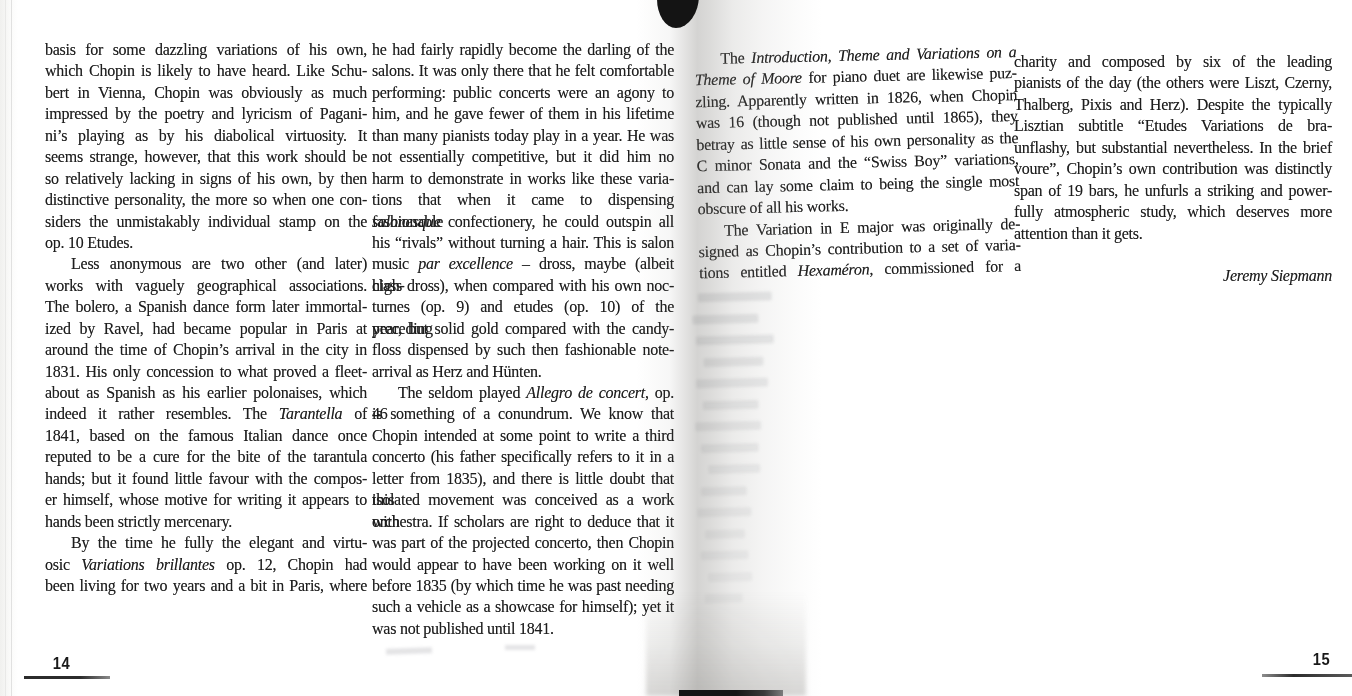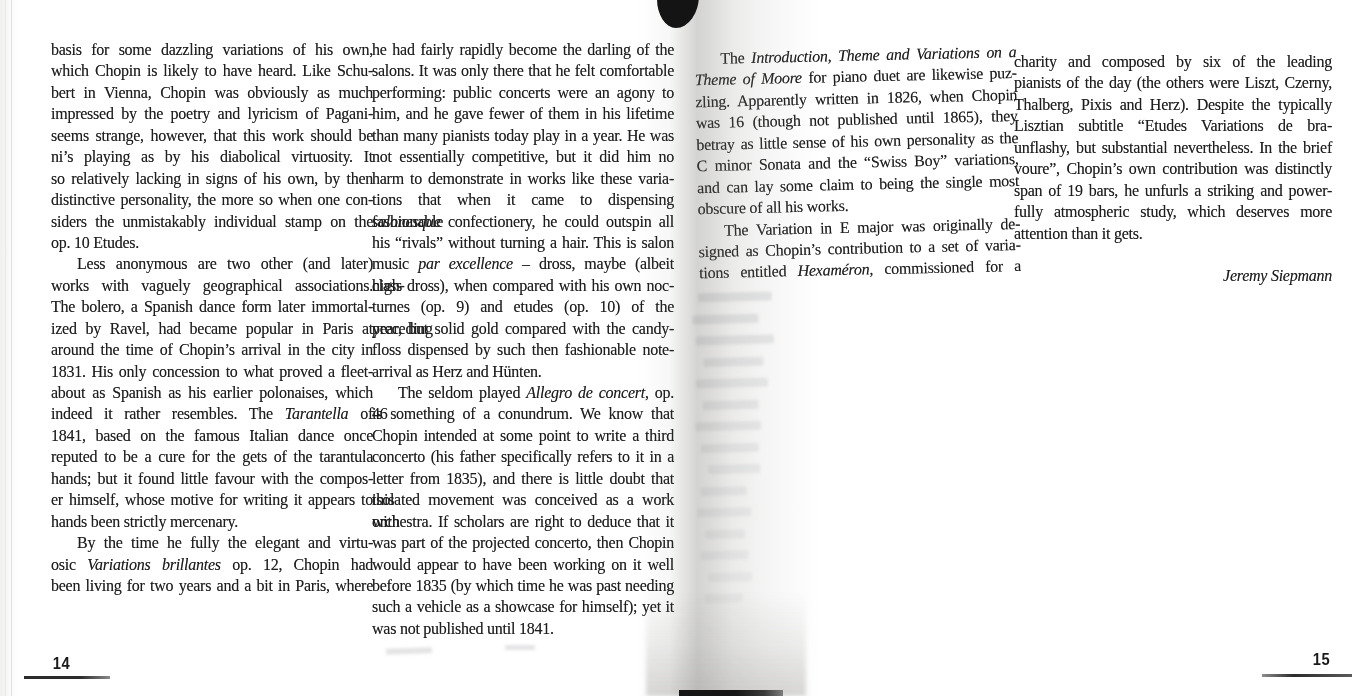--- a/index.html
+++ b/index.html
@@ -22,21 +22,21 @@
     text-align-last:justify;
     height:21.45px;
     overflow:visible;
   }
   .line.indent{text-indent:26px;}
   .line.last{text-align-last:left;}
   .line.right{text-align-last:right;}
   .line.blank{height:21.45px;}
   .it{font-style:italic;}
 
-  #col-1{left:45px;top:39px;width:322px;margin-left:6px;}
+  #col-1{left:45px;top:39px;width:322px;}
   #col-2{left:372px;top:39px;width:302px;}
   #col-3{left:694px;top:41px;width:322px;transform:rotate(-1.3deg);transform-origin:right top;}
   #col-4{left:1014px;top:51px;width:318px;}
 
   
   .pagenum{
     position:absolute;
     font-family:"Liberation Sans", sans-serif;
     font-weight:bold;font-size:16px;color:#191919;
     transform:scaleX(0.92);
@@ -89,36 +89,36 @@
 
 <div id="left-edge"></div>
 <div id="left-edge-line2"></div>
 <div id="left-edge-line"></div>
 
 <div class="col" id="col-1">
     <div class="line"><span>basis for some dazzling variations of his own,</span></div>
     <div class="line"><span>which Chopin is likely to have heard. Like Schu-</span></div>
     <div class="line"><span>bert in Vienna, Chopin was obviously as much</span></div>
     <div class="line"><span>impressed by the poetry and lyricism of Pagani-</span></div>
+    <div class="line"><span>ni’s playing as by his diabolical virtuosity. It</span></div>
     <div class="line"><span>seems strange, however, that this work should be</span></div>
-    <div class="line"><span>ni’s playing as by his diabolical virtuosity. It</span></div>
     <div class="line"><span>so relatively lacking in signs of his own, by then</span></div>
     <div class="line"><span>distinctive personality, the more so when one con-</span></div>
     <div class="line"><span>siders the unmistakably individual stamp on the</span></div>
     <div class="line last"><span>op. 10 Etudes.</span></div>
     <div class="line indent"><span>Less anonymous are two other (and later)</span></div>
     <div class="line"><span>works with vaguely geographical associations.</span></div>
     <div class="line"><span>The bolero, a Spanish dance form later immortal-</span></div>
     <div class="line"><span>ized by Ravel, had became popular in Paris at</span></div>
     <div class="line"><span>around the time of Chopin’s arrival in the city in</span></div>
     <div class="line"><span>1831. His only concession to what proved a fleet-</span></div>
     <div class="line"><span>about as Spanish as his earlier polonaises, which</span></div>
     <div class="line"><span>indeed it rather resembles. The </span><span class="it">Tarantella</span><span> of</span></div>
     <div class="line"><span>1841, based on the famous Italian dance once</span></div>
-    <div class="line"><span>reputed to be a cure for the gets of the tarantula</span></div>
+    <div class="line"><span>reputed to be a cure for the bite of the tarantula</span></div>
     <div class="line"><span>hands; but it found little favour with the compos-</span></div>
     <div class="line"><span>er himself, whose motive for writing it appears to</span></div>
     <div class="line last"><span>hands been strictly mercenary.</span></div>
     <div class="line indent"><span>By the time he fully the elegant and virtu-</span></div>
     <div class="line"><span>osic </span><span class="it">Variations brillantes</span><span> op. 12, Chopin had</span></div>
     <div class="line"><span>been living for two years and a bit in Paris, where</span></div>
   </div>
 <div class="col" id="col-2">
     <div class="line"><span>he had fairly rapidly become the darling of the</span></div>
     <div class="line"><span>salons. It was only there that he felt comfortable</span></div>

